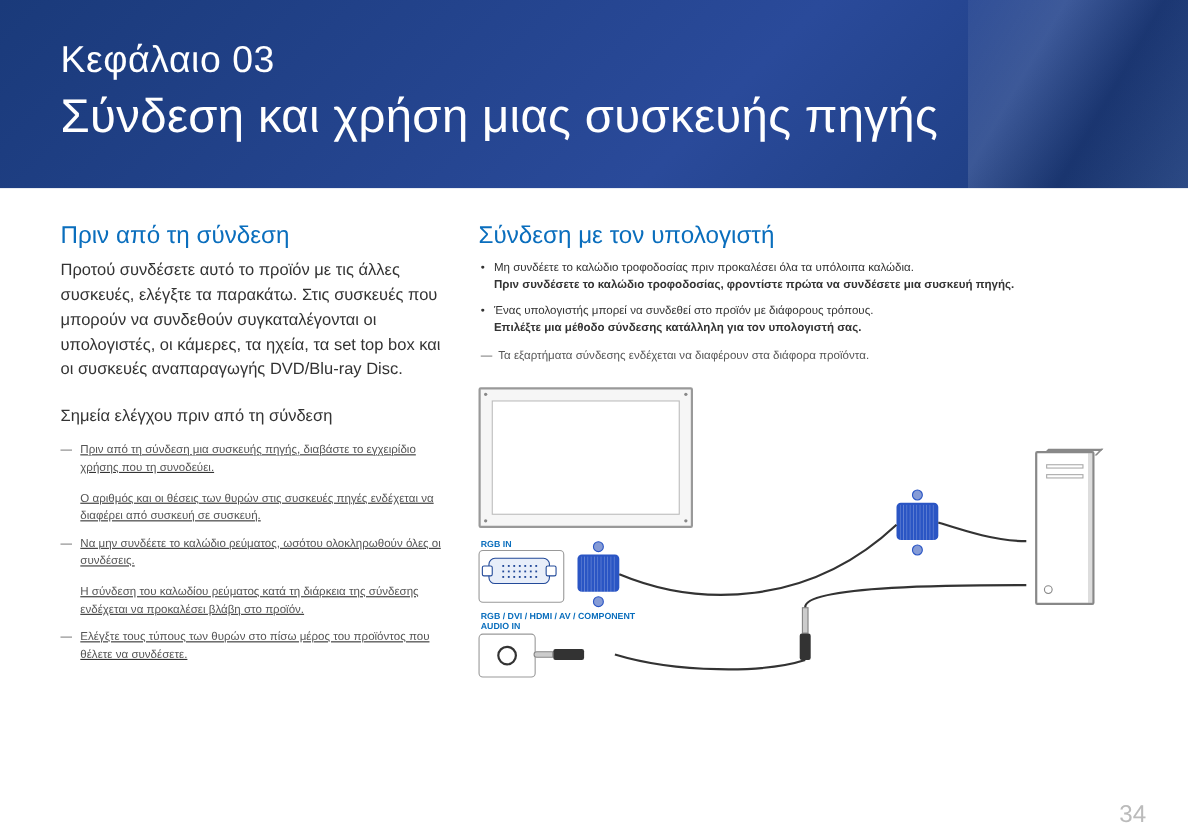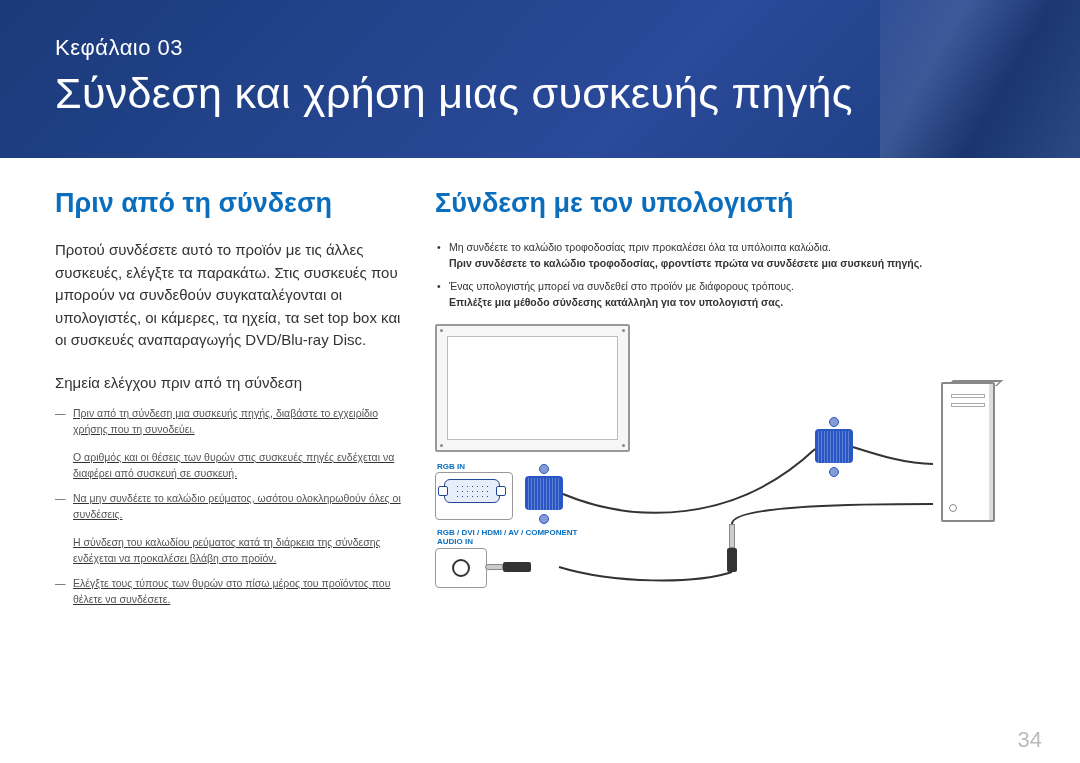--- a/index.html
+++ b/index.html
@@ -20,42 +20,42 @@
   }
   .header::after {
     content: "";
     position: absolute;
     right: 0; top: 0; bottom: 0;
     width: 200px;
     background: linear-gradient(120deg, rgba(255,255,255,0.05) 0%, rgba(255,255,255,0.12) 30%, rgba(0,0,0,0.15) 60%, rgba(255,255,255,0.08) 100%);
     pointer-events: none;
   }
   .chapter-label {
-    font-size: 22px;
+    font-size: 34px;
     font-weight: 300;
     margin-bottom: 8px;
     letter-spacing: 0.5px;
   }
   .chapter-title {
     font-size: 43px;
     font-weight: 300;
     letter-spacing: 0.3px;
   }
   .content {
     display: flex;
     padding: 30px 55px 0 55px;
     gap: 30px;
   }
   .col-left { width: 350px; flex-shrink: 0; }
   .col-right { flex: 1; }
   .section-heading {
     color: #0a6ebd;
-    font-size: 27px;
-    font-weight: 700;
-    margin-bottom: 20px;
+    font-size: 22px;
+    font-weight: 400;
+    margin-bottom: 8px;
   }
   .intro-text {
     font-size: 15px;
     line-height: 1.5;
     color: #333;
     margin-bottom: 22px;
   }
   .sub-heading {
     font-size: 15px;
     color: #333;
@@ -292,20 +292,21 @@
     <ul class="bullet-list">
       <li>
         <span>Μη συνδέετε το καλώδιο τροφοδοσίας πριν προκαλέσει όλα τα υπόλοιπα καλώδια.</span>
         <span class="sub">Πριν συνδέσετε το καλώδιο τροφοδοσίας, φροντίστε πρώτα να συνδέσετε μια συσκευή πηγής.</span>
       </li>
       <li>
         <span>Ένας υπολογιστής μπορεί να συνδεθεί στο προϊόν με διάφορους τρόπους.</span>
         <span class="sub">Επιλέξτε μια μέθοδο σύνδεσης κατάλληλη για τον υπολογιστή σας.</span>
       </li>
     </ul>
+    <div class="dash-note">Τα εξαρτήματα σύνδεσης ενδέχεται να διαφέρουν στα διάφορα προϊόντα.</div>
 
     <div class="diagram-area">
       <div class="monitor">
         <div class="screen"></div>
         <div class="dot tl"></div>
           <div class="dot tr"></div>
           <div class="dot bl"></div>
           <div class="dot br"></div>
       </div>
 

